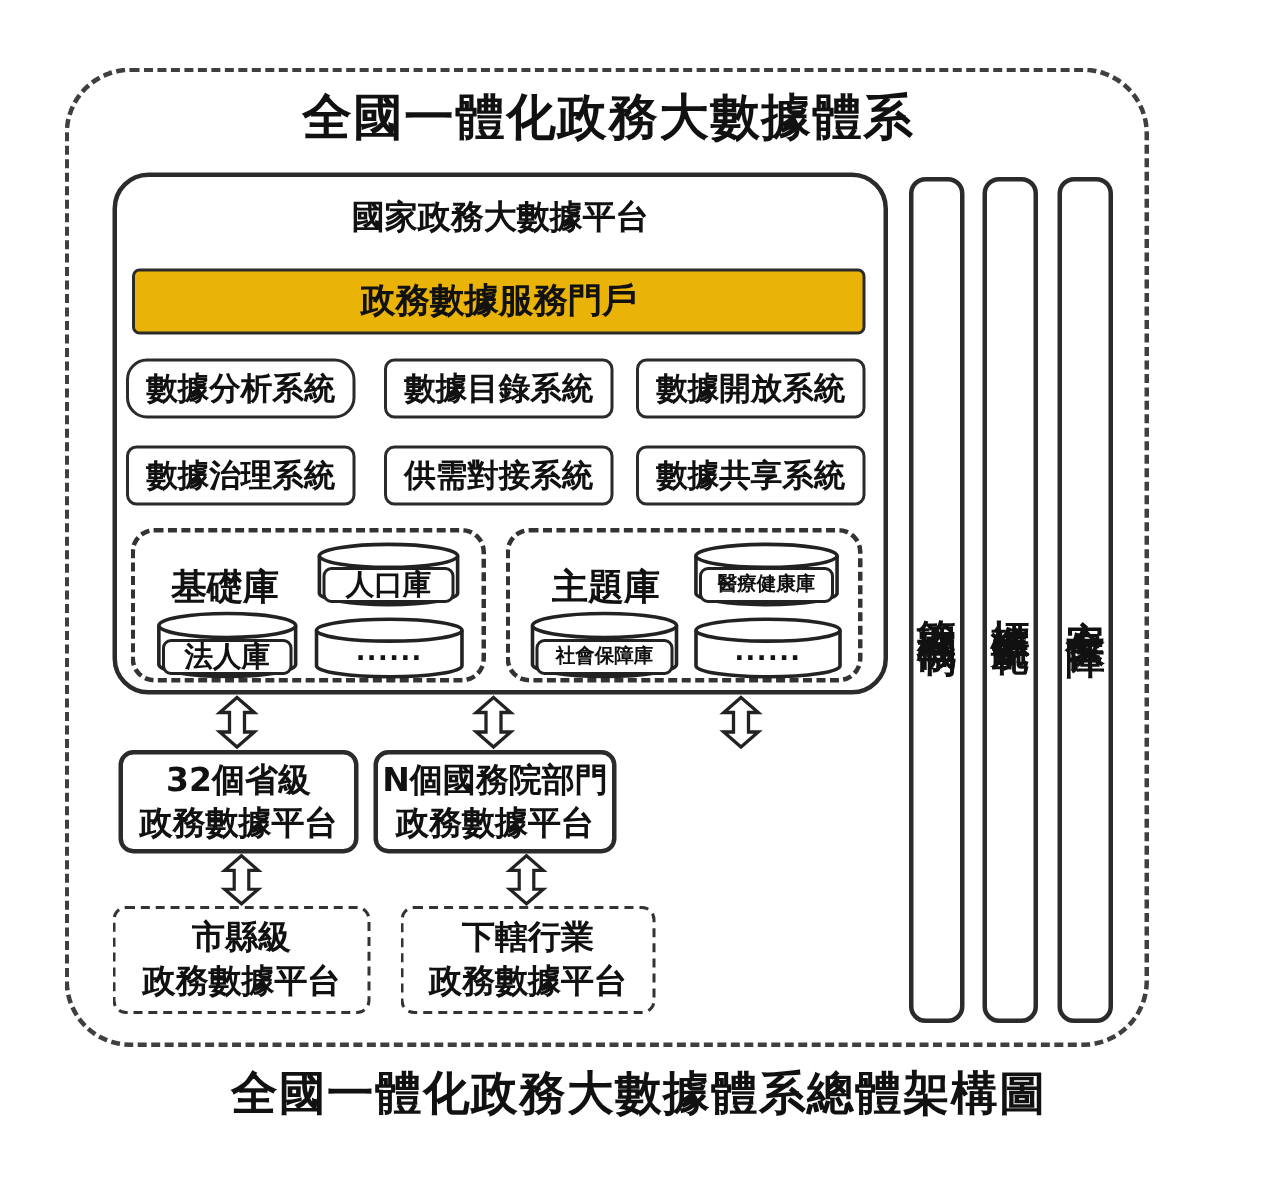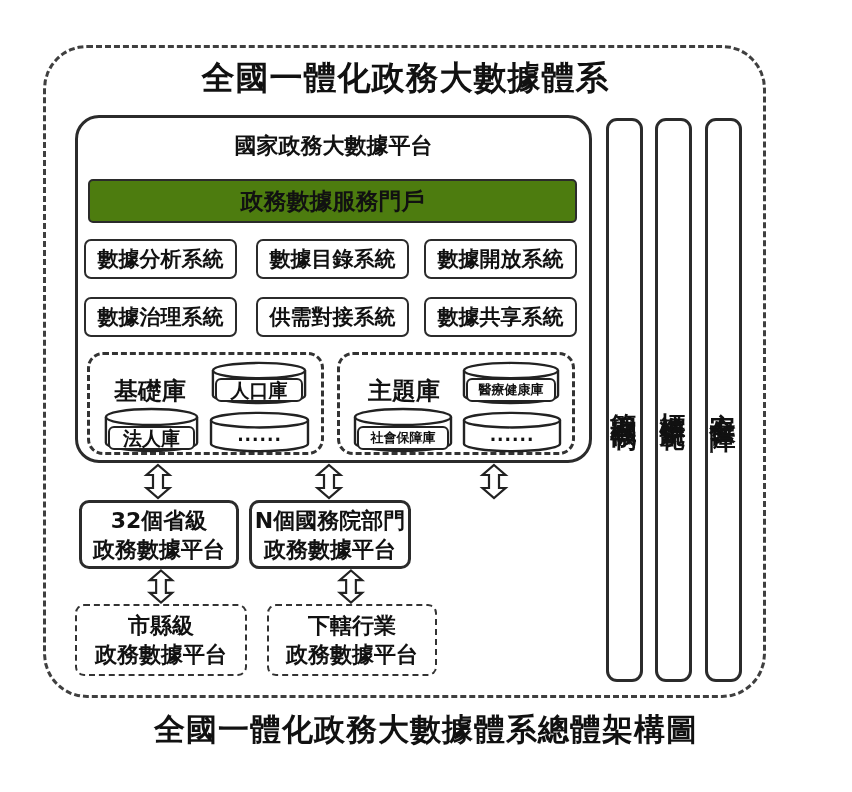--- a/index.html
+++ b/index.html
@@ -21,21 +21,21 @@
   .platform{
     left:75px;top:115px;width:517px;height:348px;
     border:3px solid #2b2b2b;border-radius:24px;background:#fff;
   }
   .platform-title{
     left:75px;top:126px;width:517px;height:40px;
     text-align:center;font-size:22px;font-weight:700;line-height:40px;
   }
   .portal{
     left:88px;top:179px;width:489px;height:44px;
-    border:2.5px solid #2b2b2b;border-radius:5px;background:#4d7c0f;
+    border:2.5px solid #2b2b2b;border-radius:5px;background:#eab308;
     text-align:center;font-size:23px;font-weight:700;line-height:40px;
   }
   .sysbox{
     width:153px;height:40px;border:2.5px solid #2b2b2b;border-radius:7px;background:#fff;
     text-align:center;font-size:21px;font-weight:700;line-height:36px;
   }
   
   .libbox{
     top:352px;height:103px;border:3px dashed #333;border-radius:16px;background:#fff;
   }
@@ -85,21 +85,21 @@
 
   <div class="abs outer"></div>
 
   <div class="abs main-title">全國一體化政務大數據體系</div>
 
   <div class="abs platform"></div>
   <div class="abs platform-title">國家政務大數據平台</div>
 
   <div class="abs portal">政務數據服務門戶</div>
 
-  <div class="abs sysbox" style="left:84px;top:239px;">數據分析系統</div>
+  <div class="abs sysbox" style="left:84px;top:239px;border-radius:14px;">數據分析系統</div>
   <div class="abs sysbox" style="left:256px;top:239px;">數據目錄系統</div>
   <div class="abs sysbox" style="left:424px;top:239px;">數據開放系統</div>
   <div class="abs sysbox" style="left:84px;top:297px;">數據治理系統</div>
   <div class="abs sysbox" style="left:256px;top:297px;">供需對接系統</div>
   <div class="abs sysbox" style="left:424px;top:297px;">數據共享系統</div>
 
   <div class="abs libbox" style="left:87px;width:237px;">
     <div class="lib-label" style="left:24px;top:20px;">基礎庫</div>
     <div class="cylinder" style="left:121px;top:6px;width:96px;height:44px;">
       <svg viewBox="0 0 100 46" preserveAspectRatio="none">

